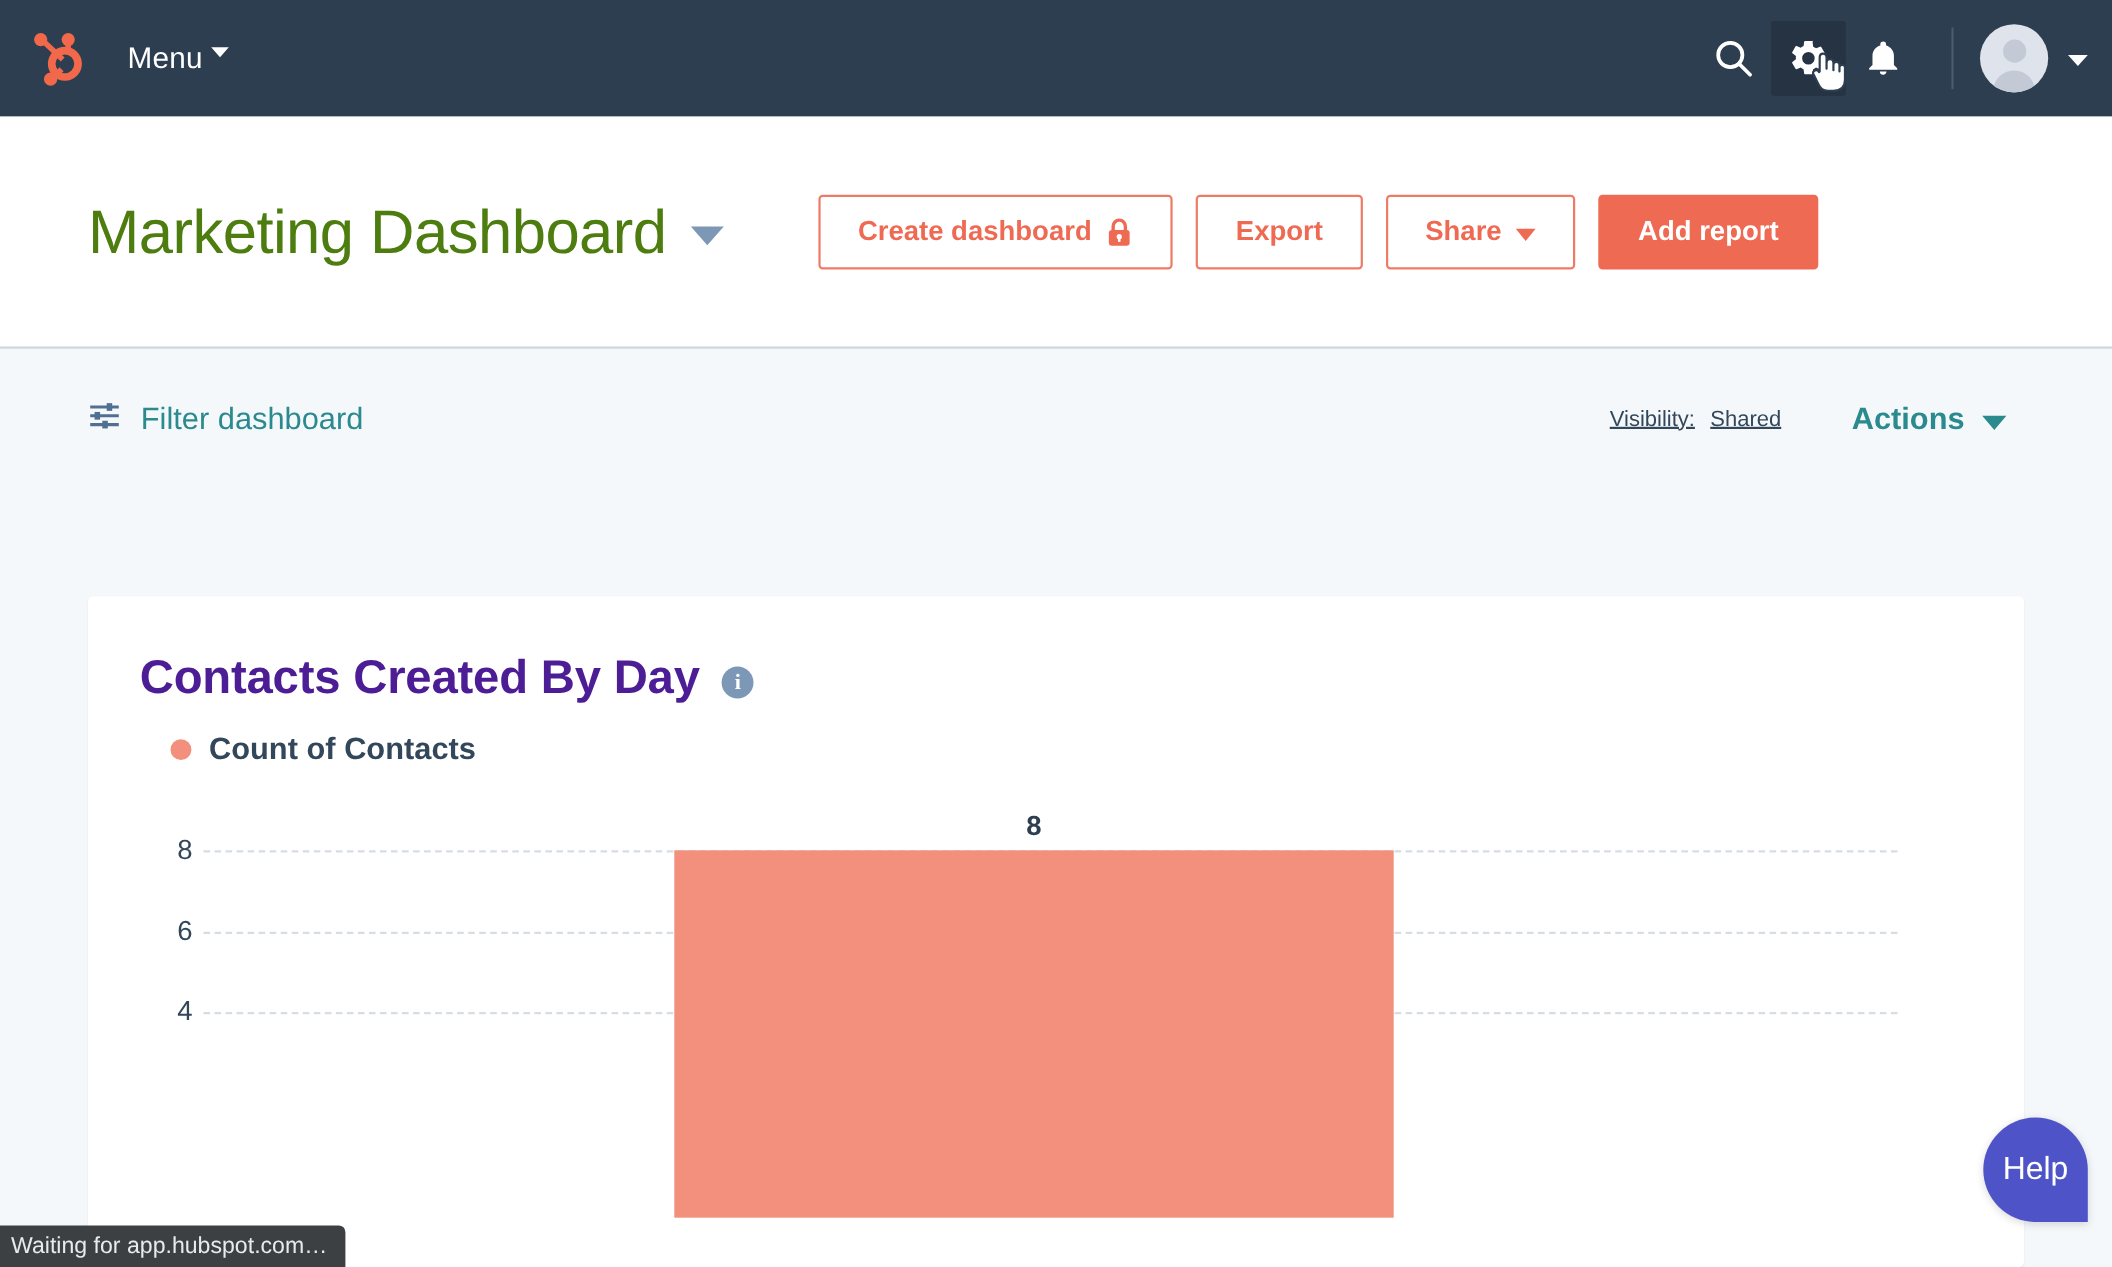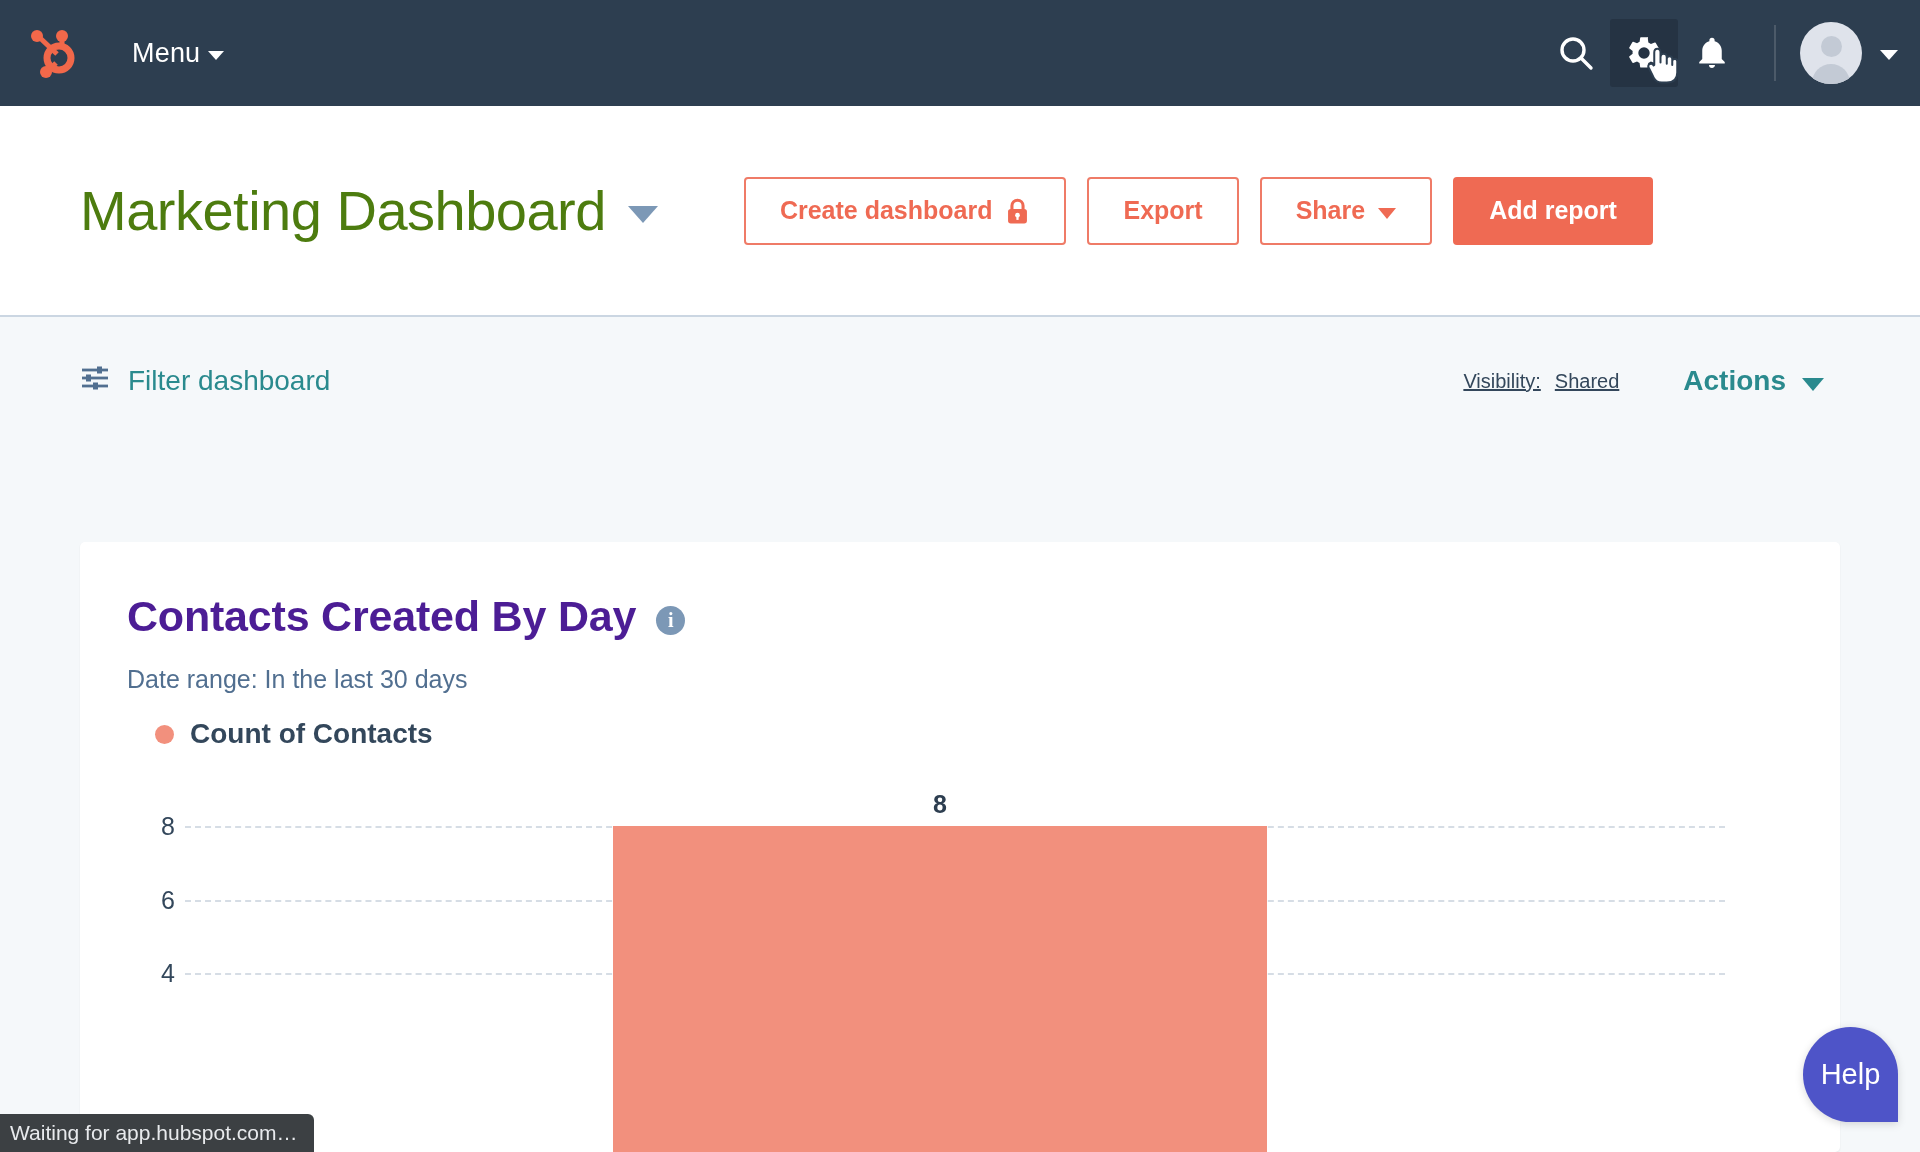--- a/index.html
+++ b/index.html
@@ -27,23 +27,22 @@
     align-items: center;
     padding-left: 26px;
   }
   .hs-logo {
     width: 52px; height: 56px;
     position: relative;
     flex: none;
   }
   .menu-btn {
     display: flex;
-    align-items: center;
     gap: 8px;
-    margin-left: 54px;
+    margin-left: 38px;
     cursor: pointer;
   }
   .menu-label {
     color: #ffffff;
     font-size: 27px;
     letter-spacing: 0.2px;
   }
   .chev-white {
     width: 0; height: 0;
     border-left: 8px solid transparent;
@@ -336,21 +335,21 @@
     font-size: 25px;
     font-weight: bold;
     color: #2d3e50;
     transform: translateX(-50%);
   }
 
   
   .help-btn {
     position: absolute;
     right: 22px;
-    bottom: 30px;
+    bottom: 41px;
     width: 95px; height: 95px;
     background: #4e54c8;
     border-radius: 48px 48px 0 48px;
     color: #ffffff;
     font-size: 29px;
     display: flex;
     align-items: center;
     justify-content: center;
     cursor: pointer;
     box-shadow: 0 2px 8px rgba(0,0,0,0.15);
@@ -492,21 +491,20 @@
   </div>
 </div>
 
 <div class="card">
 
   <div class="card-title-row">
     <span class="card-title">Contacts Created By Day</span>
     <span class="info-icon">i</span>
   </div>
 
-  <div class="date-range">Date range: In the last 30 days</div>
 
   <div class="legend">
     <span class="legend-dot"></span>
     <span class="legend-label">Count of Contacts</span>
   </div>
 
   <div class="chart-area">
 
   <div class="gridline" style="top: 66.0465px;"></div>
       <div class="ytick" style="top: 66.0465px;">8</div>

